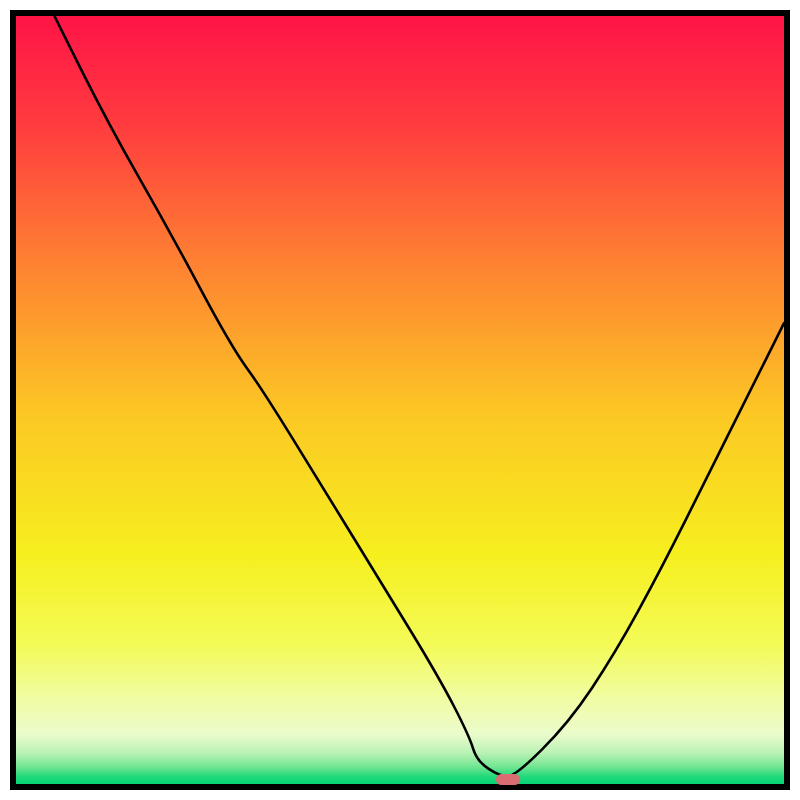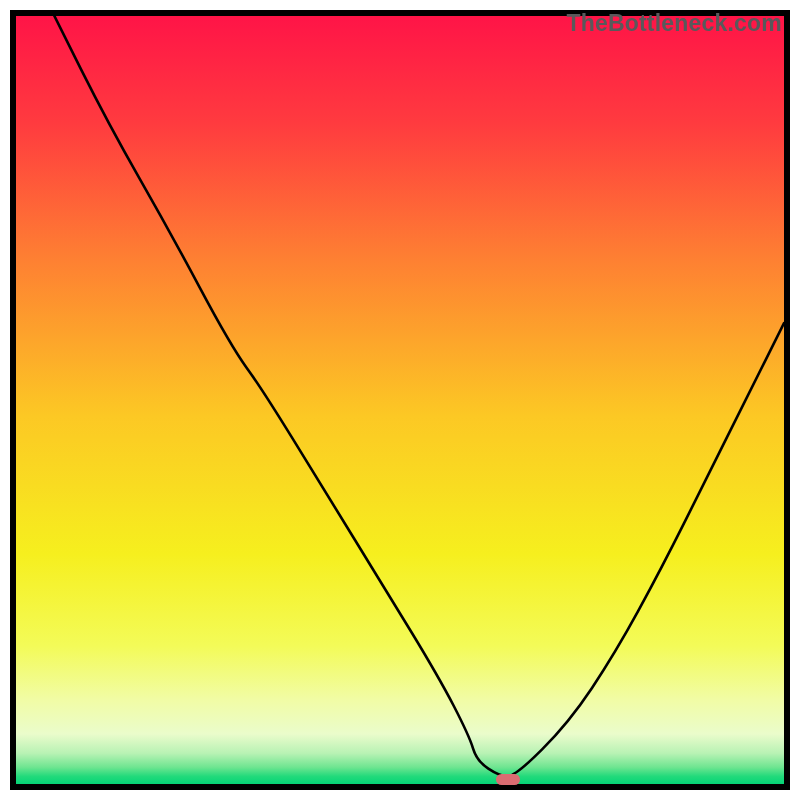--- a/index.html
+++ b/index.html
@@ -80,15 +80,14 @@
       </defs>
       <rect x="0" y="0" width="768" height="768" fill="url(#bg-grad)"></rect>
     </svg>
 
     <svg class="curve-svg" viewBox="0 0 768 768" preserveAspectRatio="none">
       <path id="curve-path" d="M 38.4 0.0 Q 38.4 0.0 65.3 53.8 Q 92.2 107.5 122.9 161.3 Q 153.6 215.0 184.3 272.6 Q 215.0 330.2 230.4 351.4 Q 245.8 372.5 276.5 422.4 Q 307.2 472.3 337.9 522.2 Q 368.6 572.2 395.5 616.3 Q 422.4 660.5 437.8 690.0 Q 453.1 719.6 457.0 732.3 Q 460.8 745.0 472.3 752.6 Q 483.8 760.3 491.5 760.3 Q 499.2 760.3 526.1 733.4 Q 553.0 706.6 576.0 672.0 Q 599.0 637.4 622.1 595.2 Q 645.1 553.0 668.2 506.9 Q 691.2 460.8 710.4 422.4 Q 729.6 384.0 748.8 345.6 T 768.0 307.2" fill="none" stroke="#000000" stroke-width="2.6" stroke-linejoin="round" stroke-linecap="round"></path>
     </svg>
 
     <div class="marker" id="min-marker" style="left: 479.52px; top: 757.624px; background: rgb(218, 109, 114);"></div>
 
-    <div class="watermark">TheBottleneck.com</div>
   </div>
 </div>
 
 </body></html>

